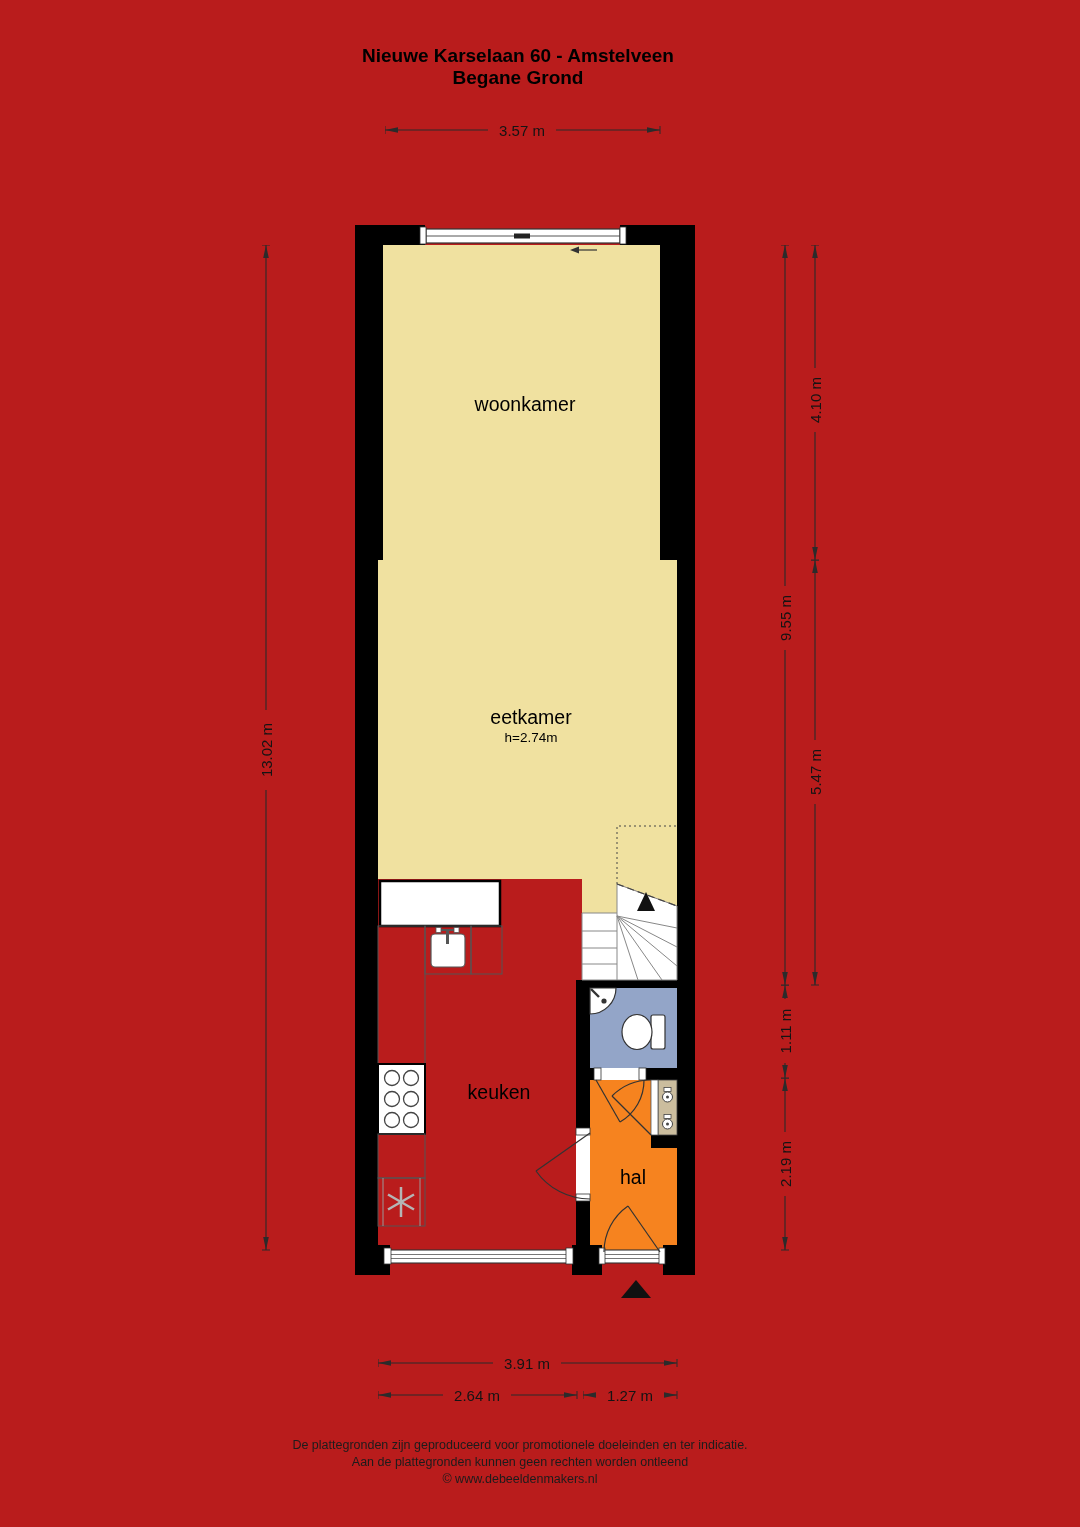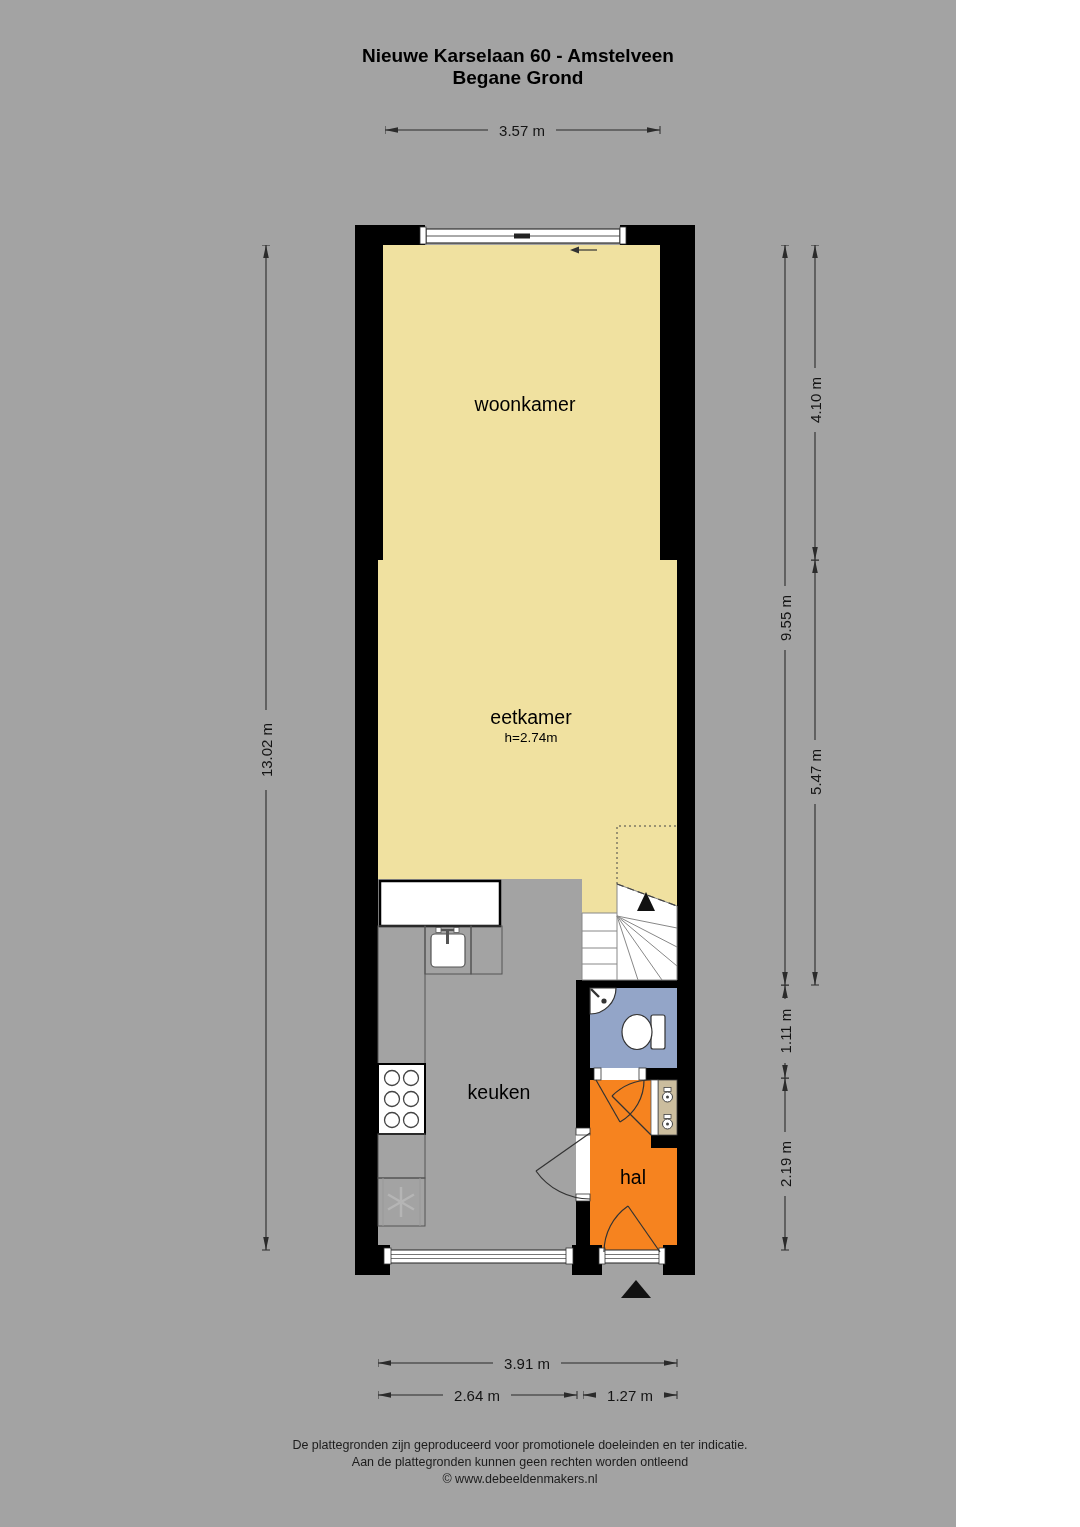--- a/index.html
+++ b/index.html
@@ -1,16 +1,16 @@
 <!DOCTYPE html>
 <html><head>
 <meta charset="utf-8">
 <style>
   html,body{margin:0;padding:0;background:#ffffff;}
-  .page{position:relative;width:956px;height:1527px;background:#a3a3a3;
+  .page{position:relative;width:1080px;height:1527px;background:#b91c1c;
         font-family:"Liberation Sans", sans-serif;overflow:hidden;}
   svg{position:absolute;left:0;top:0;}
   text{fill:#000;font-family:"Liberation Sans", sans-serif;}
   .title-text{font-size:19px;font-weight:bold;}
   .dim-text{font-size:15px;fill:#141414;}
   .room-label{font-size:19.5px;}
   .small-note{font-size:13.5px;}
   .footer-text{font-size:12.5px;fill:#1c1c1c;}
   .dim-line{stroke:#2b2b2b;stroke-width:1.1;fill:none;}
   .thin{stroke:#555;stroke-width:1;fill:none;}

